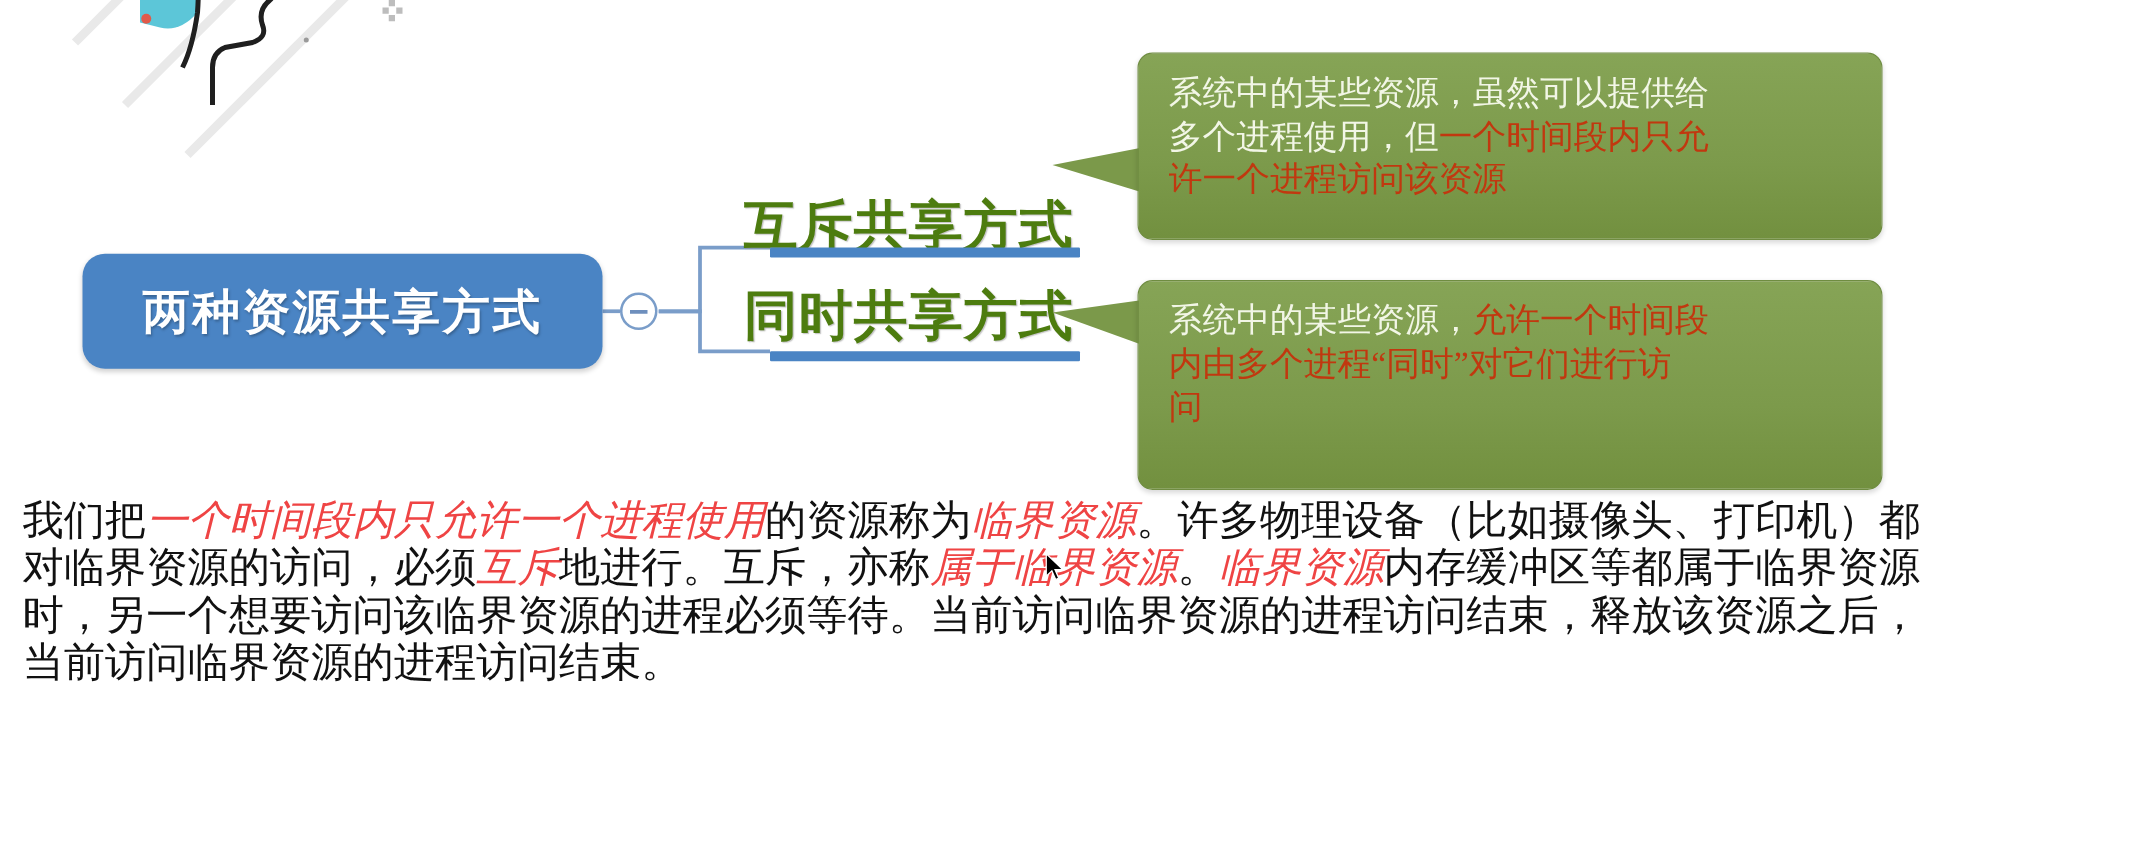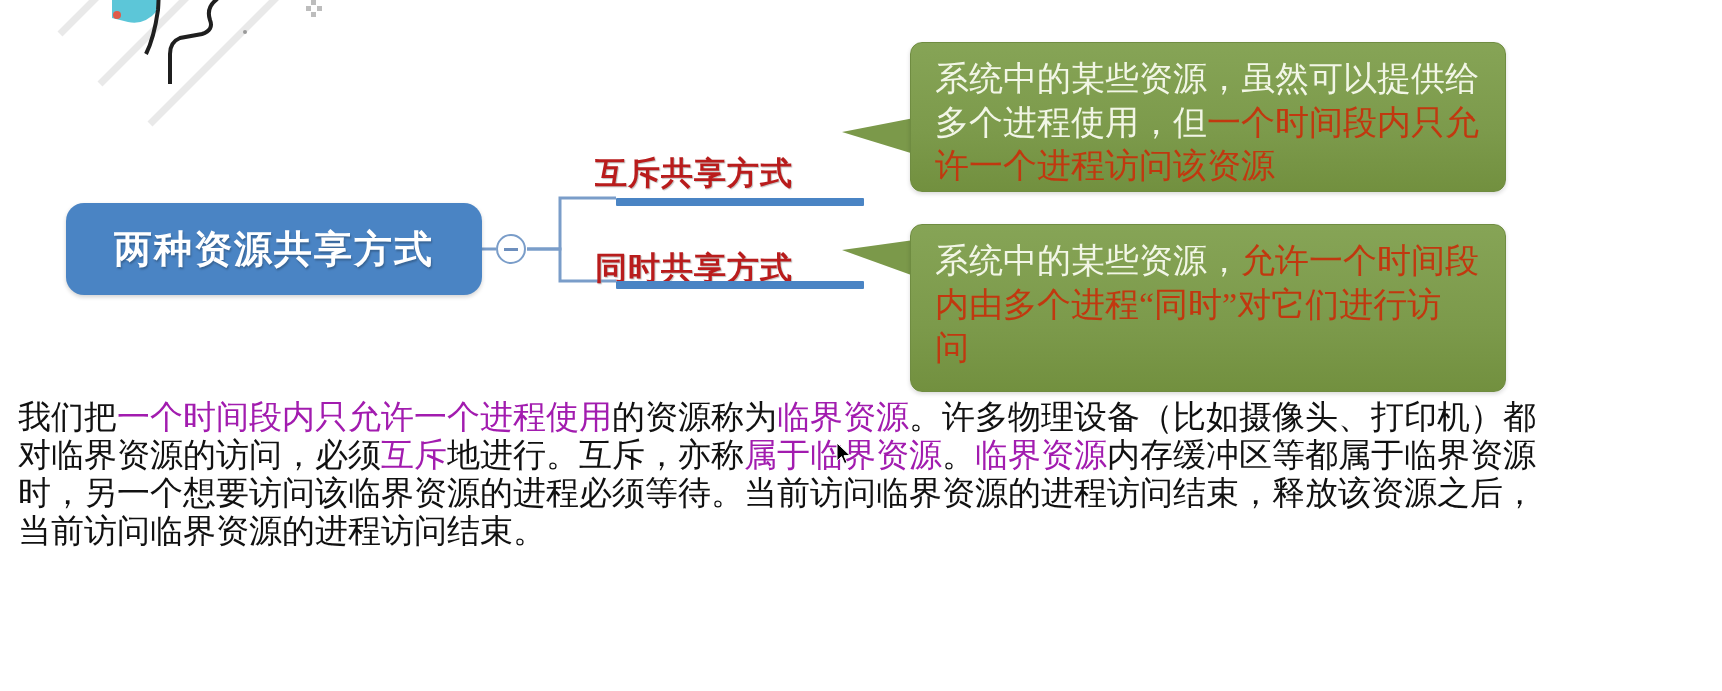--- a/index.html
+++ b/index.html
@@ -76,28 +76,28 @@
     position: absolute;
     left: 0; top: 0;
     width: 1722px; height: 392px;
     pointer-events: none;
   }
 
   .branch-label {
     position: absolute;
     font-family: "DejaVu Sans", sans-serif;
     font-weight: bold;
-    font-size: 32px;
-    color: #b91c1c;
+    font-size: 43px;
+    color: #4d7c0f;
     letter-spacing: 1px;
     text-shadow: 1px 1px 1px rgba(150,150,150,0.6);
     white-space: nowrap;
   }
   #branch-label-0 { left: 595px; top: 152px; }
-  #branch-label-1 { left: 595px; top: 247px; }
+  #branch-label-1 { left: 595px; top: 224px; }
 
   .branch-underline {
     position: absolute;
     height: 8px;
     background: #4a84c4;
     border-radius: 1px;
   }
   #branch-underline-0 { left: 616px; top: 198px; width: 248px; }
   #branch-underline-1 { left: 616px; top: 281px; width: 248px; }
 
@@ -106,21 +106,21 @@
     position: absolute;
     background: #7d9b4e;
     background: linear-gradient(180deg, #86a456 0%, #7c9a4b 60%, #72903f 100%);
     border: 1px solid #6f8c41;
     border-radius: 12px;
     box-shadow: 0 2px 4px rgba(0,0,0,0.15);
     box-sizing: border-box;
     padding: 14px 20px 16px 24px;
     color: #f2f6e6;
     font-family: "Liberation Serif", "DejaVu Serif", serif;
-    font-size: 34px;
+    font-size: 27px;
     line-height: 1.28;
   }
   .callout .hl { color: #c1380f; }
 
   
   .callout-tail {
     position: absolute;
     width: 0; height: 0;
   }
 
@@ -154,21 +154,21 @@
     width: 1700px;
     font-family: "Liberation Serif", "DejaVu Serif", serif;
     font-size: 33px;
     line-height: 38px;
     color: #111111;
   }
   #body-text p {
     margin: 0;
     white-space: nowrap;
   }
-  #body-text .hl { color: #a21caf; }
+  #body-text .hl { color: #ef4444; font-style: italic; }
 
   
   #mouse-cursor {
     position: absolute;
     left: 836px;
     top: 442px;
     width: 16px;
     height: 24px;
   }
 </style>

